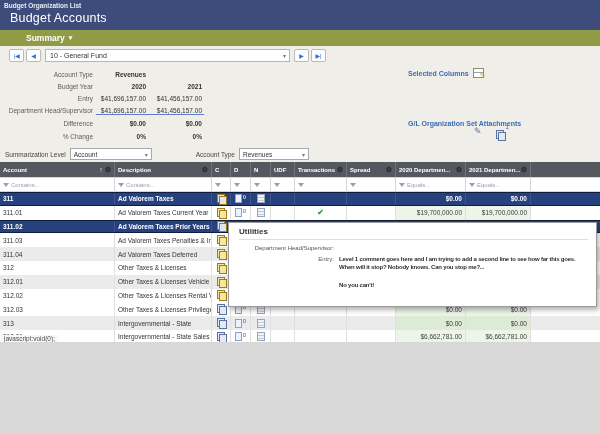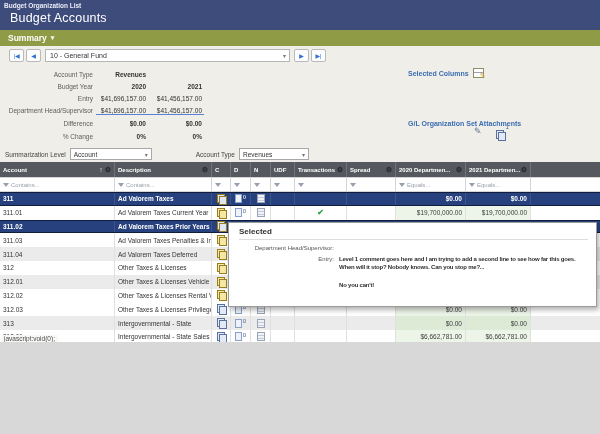--- a/index.html
+++ b/index.html
@@ -7,21 +7,21 @@
   .screen { position:relative; width:600px; height:342px; background:#f0eee8; overflow:hidden;
             font-family:"Liberation Sans", sans-serif; }
 
   
   .topbar { height:30px; background:#3e4c7c; color:#fff; padding:2px 0 0 4px; }
   .crumb { font-size:6.5px; font-weight:bold; color:#e8ecf5; cursor:pointer; }
   .ptitle { font-size:12.5px; margin:2px 0 0 6px; letter-spacing:.2px; }
 
   
   .greenbar { height:16px; background:#8f9b45; color:#fff; display:flex; align-items:center;
-              padding-left:8px; font-size:8.5px; font-weight:bold; }
+              padding-left:26px; font-size:8.5px; font-weight:bold; }
   .greenbar .chev { margin-left:4px; font-size:7px; color:#f4f6e3; }
 
   
   .navrow { height:17px; display:flex; align-items:center; padding:2px 0 0 9px; gap:2px; }
   .navbtn { width:15px; height:13px; background:#fdfdfd; border:1px solid #b9b9b9; border-radius:2px;
             color:#2f6fd6; font-size:6px; line-height:10px; text-align:center; cursor:pointer; padding:0; }
   .orgselect { width:245px; height:13px; background:#fff; border:1px solid #b5b5b5; display:flex;
                align-items:center; justify-content:space-between; padding:0 3px 0 4px; font-size:7px;
                color:#333; margin:0 2px; cursor:pointer; }
   .orgselect .dd { color:#777; font-size:6px; }
@@ -613,21 +613,21 @@
           </div>
     <div class="cell c7"></div>
     <div class="cell c8 money">$0.00</div>
     <div class="cell c9 money">$0.00</div>
     <div class="cell c10"></div>
   </div>
       </div>
   </div>
 
   <div class="popup">
-    <h3>Selected</h3>
+    <h3>Utilities</h3>
     <div class="prow">
       <div class="plabel">Department Head/Supervisor:</div>
       <div class="ptext"></div>
     </div>
     <div class="prow prow2">
       <div class="plabel">Entry:</div>
       <div class="ptext">Level 1 comment goes here and I am trying to add a second line to see how far this goes. When will it stop? Nobody knows. Can you stop me?...</div>
     </div>
     <div class="prow prow3">
       <div class="plabel"></div>

